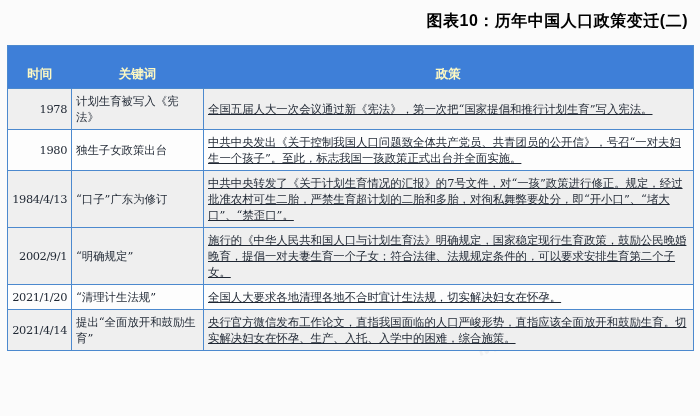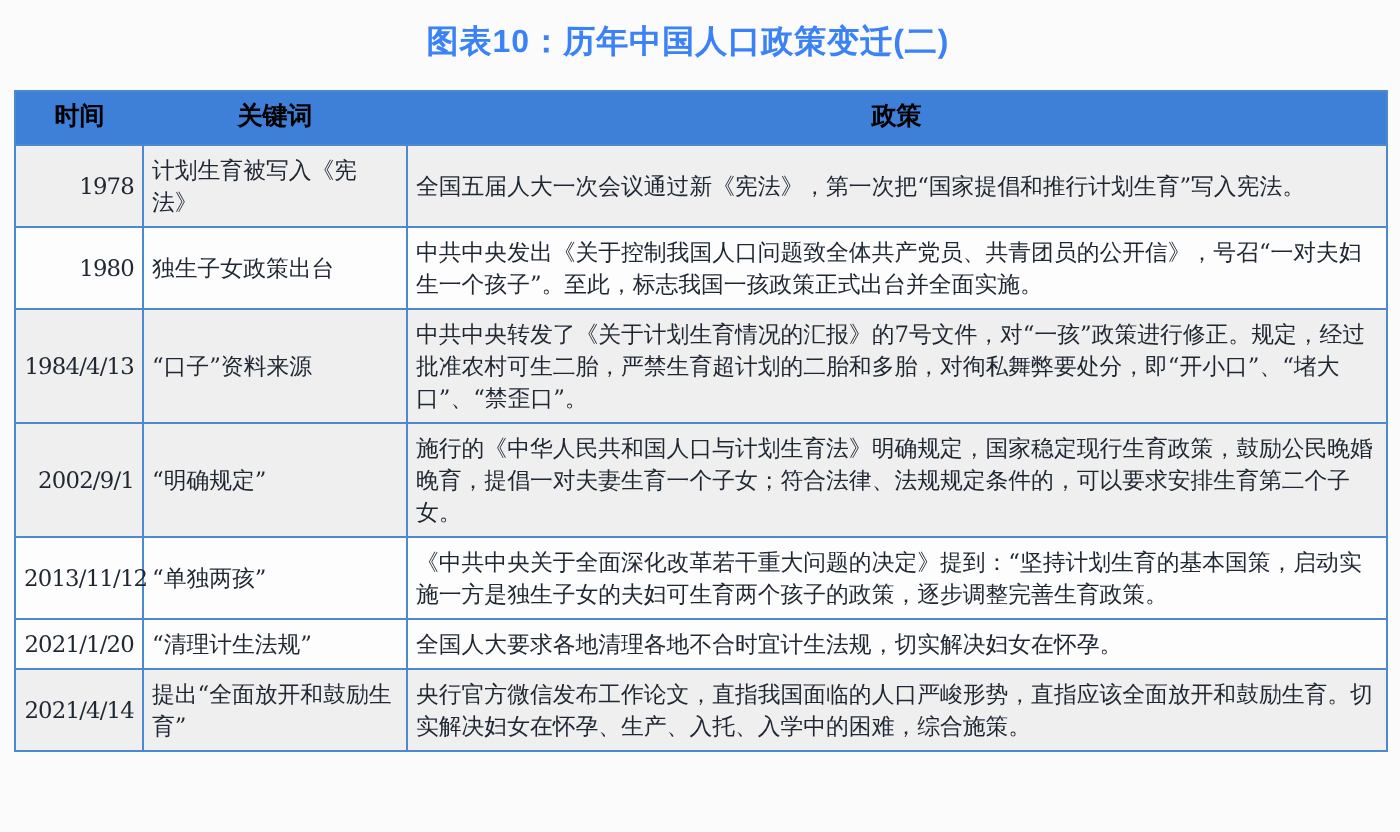--- a/index.html
+++ b/index.html
@@ -12,41 +12,41 @@
   body{
     width:700px;height:416px;
     background:#FBFBFB;
     font-family:"Liberation Sans","DejaVu Sans",sans-serif;
     position:relative;
     overflow:hidden;
     color:#222;
   }
   .page-title{
     position:absolute;top:11px;left:0;width:688px;
-    text-align:center;
-    font-size:16px;font-weight:bold;color:#3b82f6;
+    text-align:right;
+    font-size:16px;font-weight:bold;color:#000000;
     letter-spacing:0.5px;
   }
   .table-wrap{
     position:absolute;left:7px;top:45px;width:687px;
   }
   table.policy{
     width:100%;
     border-collapse:collapse;
     table-layout:fixed;
     font-family:"DejaVu Serif","Liberation Serif",serif;
     background:var(--row);
   }
   table.policy th{
     background:var(--header-bg);
-    color:#000000;
+    color:#fef9c3;
     font-family:Liberation Serif, serif;
     font-weight:bold;
     font-size:12.5px;
-    padding:4px 2px 5px 2px;
+    padding:20px 2px 5px 2px;
     text-align:center;
     border:1.5px solid var(--border);
     border-left:none;border-right:none;
   }
   table.policy th:first-child{border-left:1.5px solid var(--border);}
   table.policy th:last-child{border-right:1.5px solid var(--border);margin-top:40px;}
   table.policy td{
     border:1.5px solid var(--border);
     font-size:11.4px;
     line-height:16px;
@@ -59,21 +59,21 @@
   col.c-time{width:64px;}
   col.c-keyword{width:132px;}
   td.col-time{
     text-align:right;
     padding-right:4px;
     font-size:10px;
     letter-spacing:-0.4px;
     white-space:nowrap;
   }
   td.col-keyword{padding-left:4px;padding-right:2px;font-size:11.3px;}
-  td.col-policy{padding-left:6px;padding-right:5px;}
+  td.col-policy{padding-left:6px;padding-right:5px;text-decoration:underline;}
   .footer{
     position:absolute;left:7px;right:6px;top:384px;
     display:flex;justify-content:space-between;align-items:baseline;
     font-size:12.5px;
   }
   .footer .source{color:#737373;}
   .footer .credit{color:#8a8a8a;margin-top:36px;}
   .watermark{
     position:absolute;
     font-size:26px;
@@ -119,32 +119,27 @@
           <td class="col-keyword">计划生育被写入《宪法》</td>
           <td class="col-policy">全国五届人大一次会议通过新《宪法》，第一次把“国家提倡和推行计划生育”写入宪法。</td>
         </tr>
         <tr>
           <td class="col-time">1980</td>
           <td class="col-keyword">独生子女政策出台</td>
           <td class="col-policy">中共中央发出《关于控制我国人口问题致全体共产党员、共青团员的公开信》，号召“一对夫妇生一个孩子”。至此，标志我国一孩政策正式出台并全面实施。</td>
         </tr>
         <tr class="alt">
           <td class="col-time">1984/4/13</td>
-          <td class="col-keyword">“口子”资料来源</td>
+          <td class="col-keyword">“口子”广东为修订</td>
           <td class="col-policy">中共中央转发了《关于计划生育情况的汇报》的7号文件，对“一孩”政策进行修正。规定，经过批准农村可生二胎，严禁生育超计划的二胎和多胎，对徇私舞弊要处分，即“开小口”、“堵大口”、“禁歪口”。</td>
         </tr>
         <tr class="alt">
           <td class="col-time">2002/9/1</td>
           <td class="col-keyword">“明确规定”</td>
           <td class="col-policy">施行的《中华人民共和国人口与计划生育法》明确规定，国家稳定现行生育政策，鼓励公民晚婚晚育，提倡一对夫妻生育一个子女；符合法律、法规规定条件的，可以要求安排生育第二个子女。</td>
-        </tr>
-        <tr>
-          <td class="col-time">2013/11/12</td>
-          <td class="col-keyword">“单独两孩”</td>
-          <td class="col-policy">《中共中央关于全面深化改革若干重大问题的决定》提到：“坚持计划生育的基本国策，启动实施一方是独生子女的夫妇可生育两个孩子的政策，逐步调整完善生育政策。</td>
         </tr>
         <tr>
           <td class="col-time">2021/1/20</td>
           <td class="col-keyword">“清理计生法规”</td>
           <td class="col-policy">全国人大要求各地清理各地不合时宜计生法规，切实解决妇女在怀孕。</td>
         </tr>
         <tr class="alt">
           <td class="col-time">2021/4/14</td>
           <td class="col-keyword">提出“全面放开和鼓励生育”</td>
           <td class="col-policy">央行官方微信发布工作论文，直指我国面临的人口严峻形势，直指应该全面放开和鼓励生育。切实解决妇女在怀孕、生产、入托、入学中的困难，综合施策。</td>

